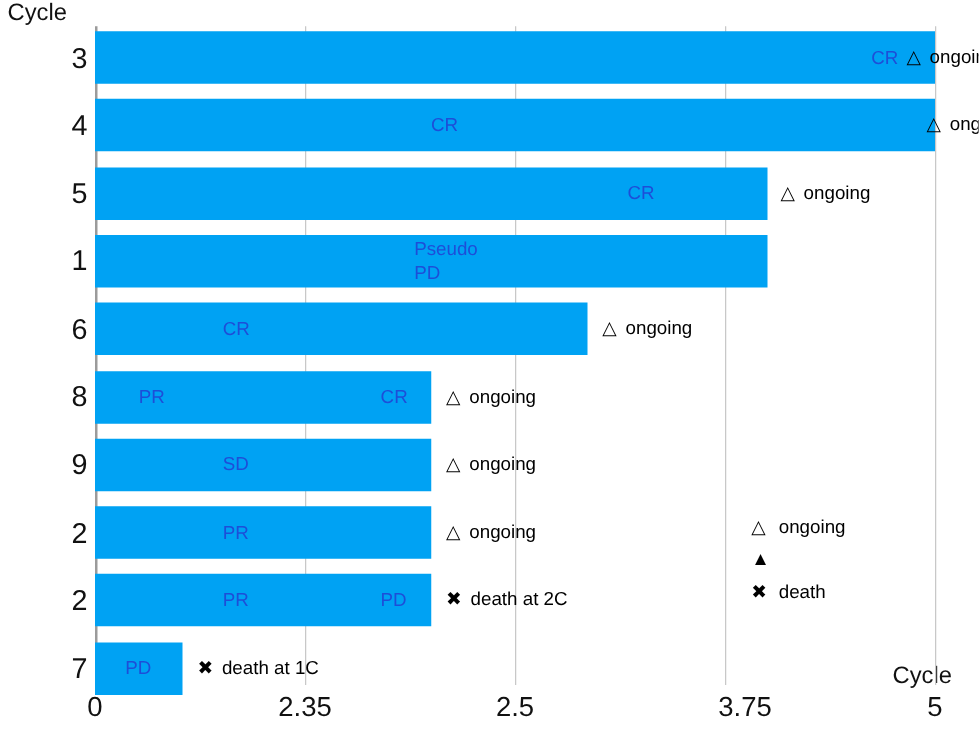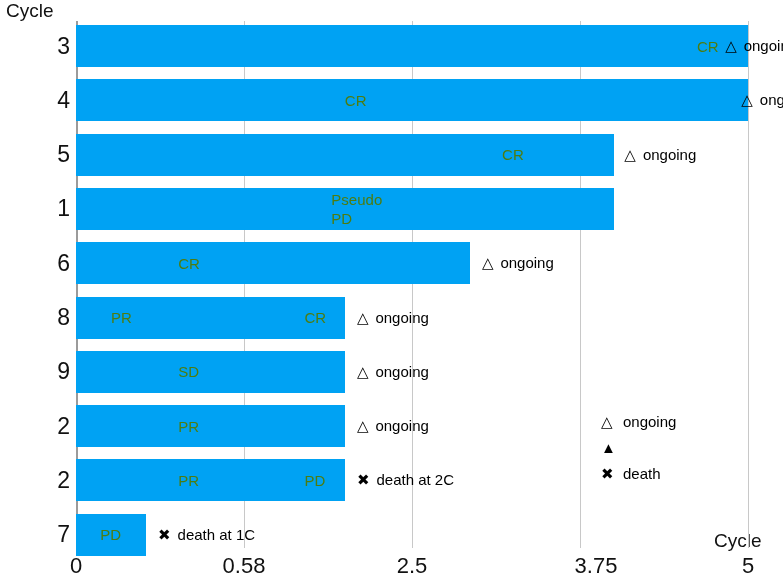--- a/index.html
+++ b/index.html
@@ -103,21 +103,21 @@
     background: #00a2f3;
   }
   .bar-label {
     position: absolute;
     top: 0;
     height: 42px;
     display: flex;
     align-items: center;
     font-size: 15px;
     line-height: 17px;
-    color: #4d7c0f;
+    color: #1d4ed8;
     white-space: pre-line;
     text-align: left;
   }
   .bar-label.two-line {
     line-height: 19px;
   }
 
   
   .annot {
     position: absolute;
@@ -271,21 +271,21 @@
           <div class="annot" style="left: 81.984px;">
             <span class="sym sym-death">✖</span>
             <span>death at  1C</span>
           </div>
         </div>
       </div>
   </div>
 
   <div id="xticks">
       <div class="xtick" style="left: 76px;">0</div>
-      <div class="xtick" style="left: 244px;">0.58</div>
+      <div class="xtick" style="left: 244px;">2.35</div>
       <div class="xtick" style="left: 412px;">2.5</div>
       <div class="xtick" style="left: 580px; margin-left: 16px;">3.75</div>
       <div class="xtick" style="left: 748px;">5</div>
     </div>
 
   <div class="legend" id="legend">
       <div class="legend-item">
         <span class="sym">△</span>
         <span>ongoing</span>
       </div>

